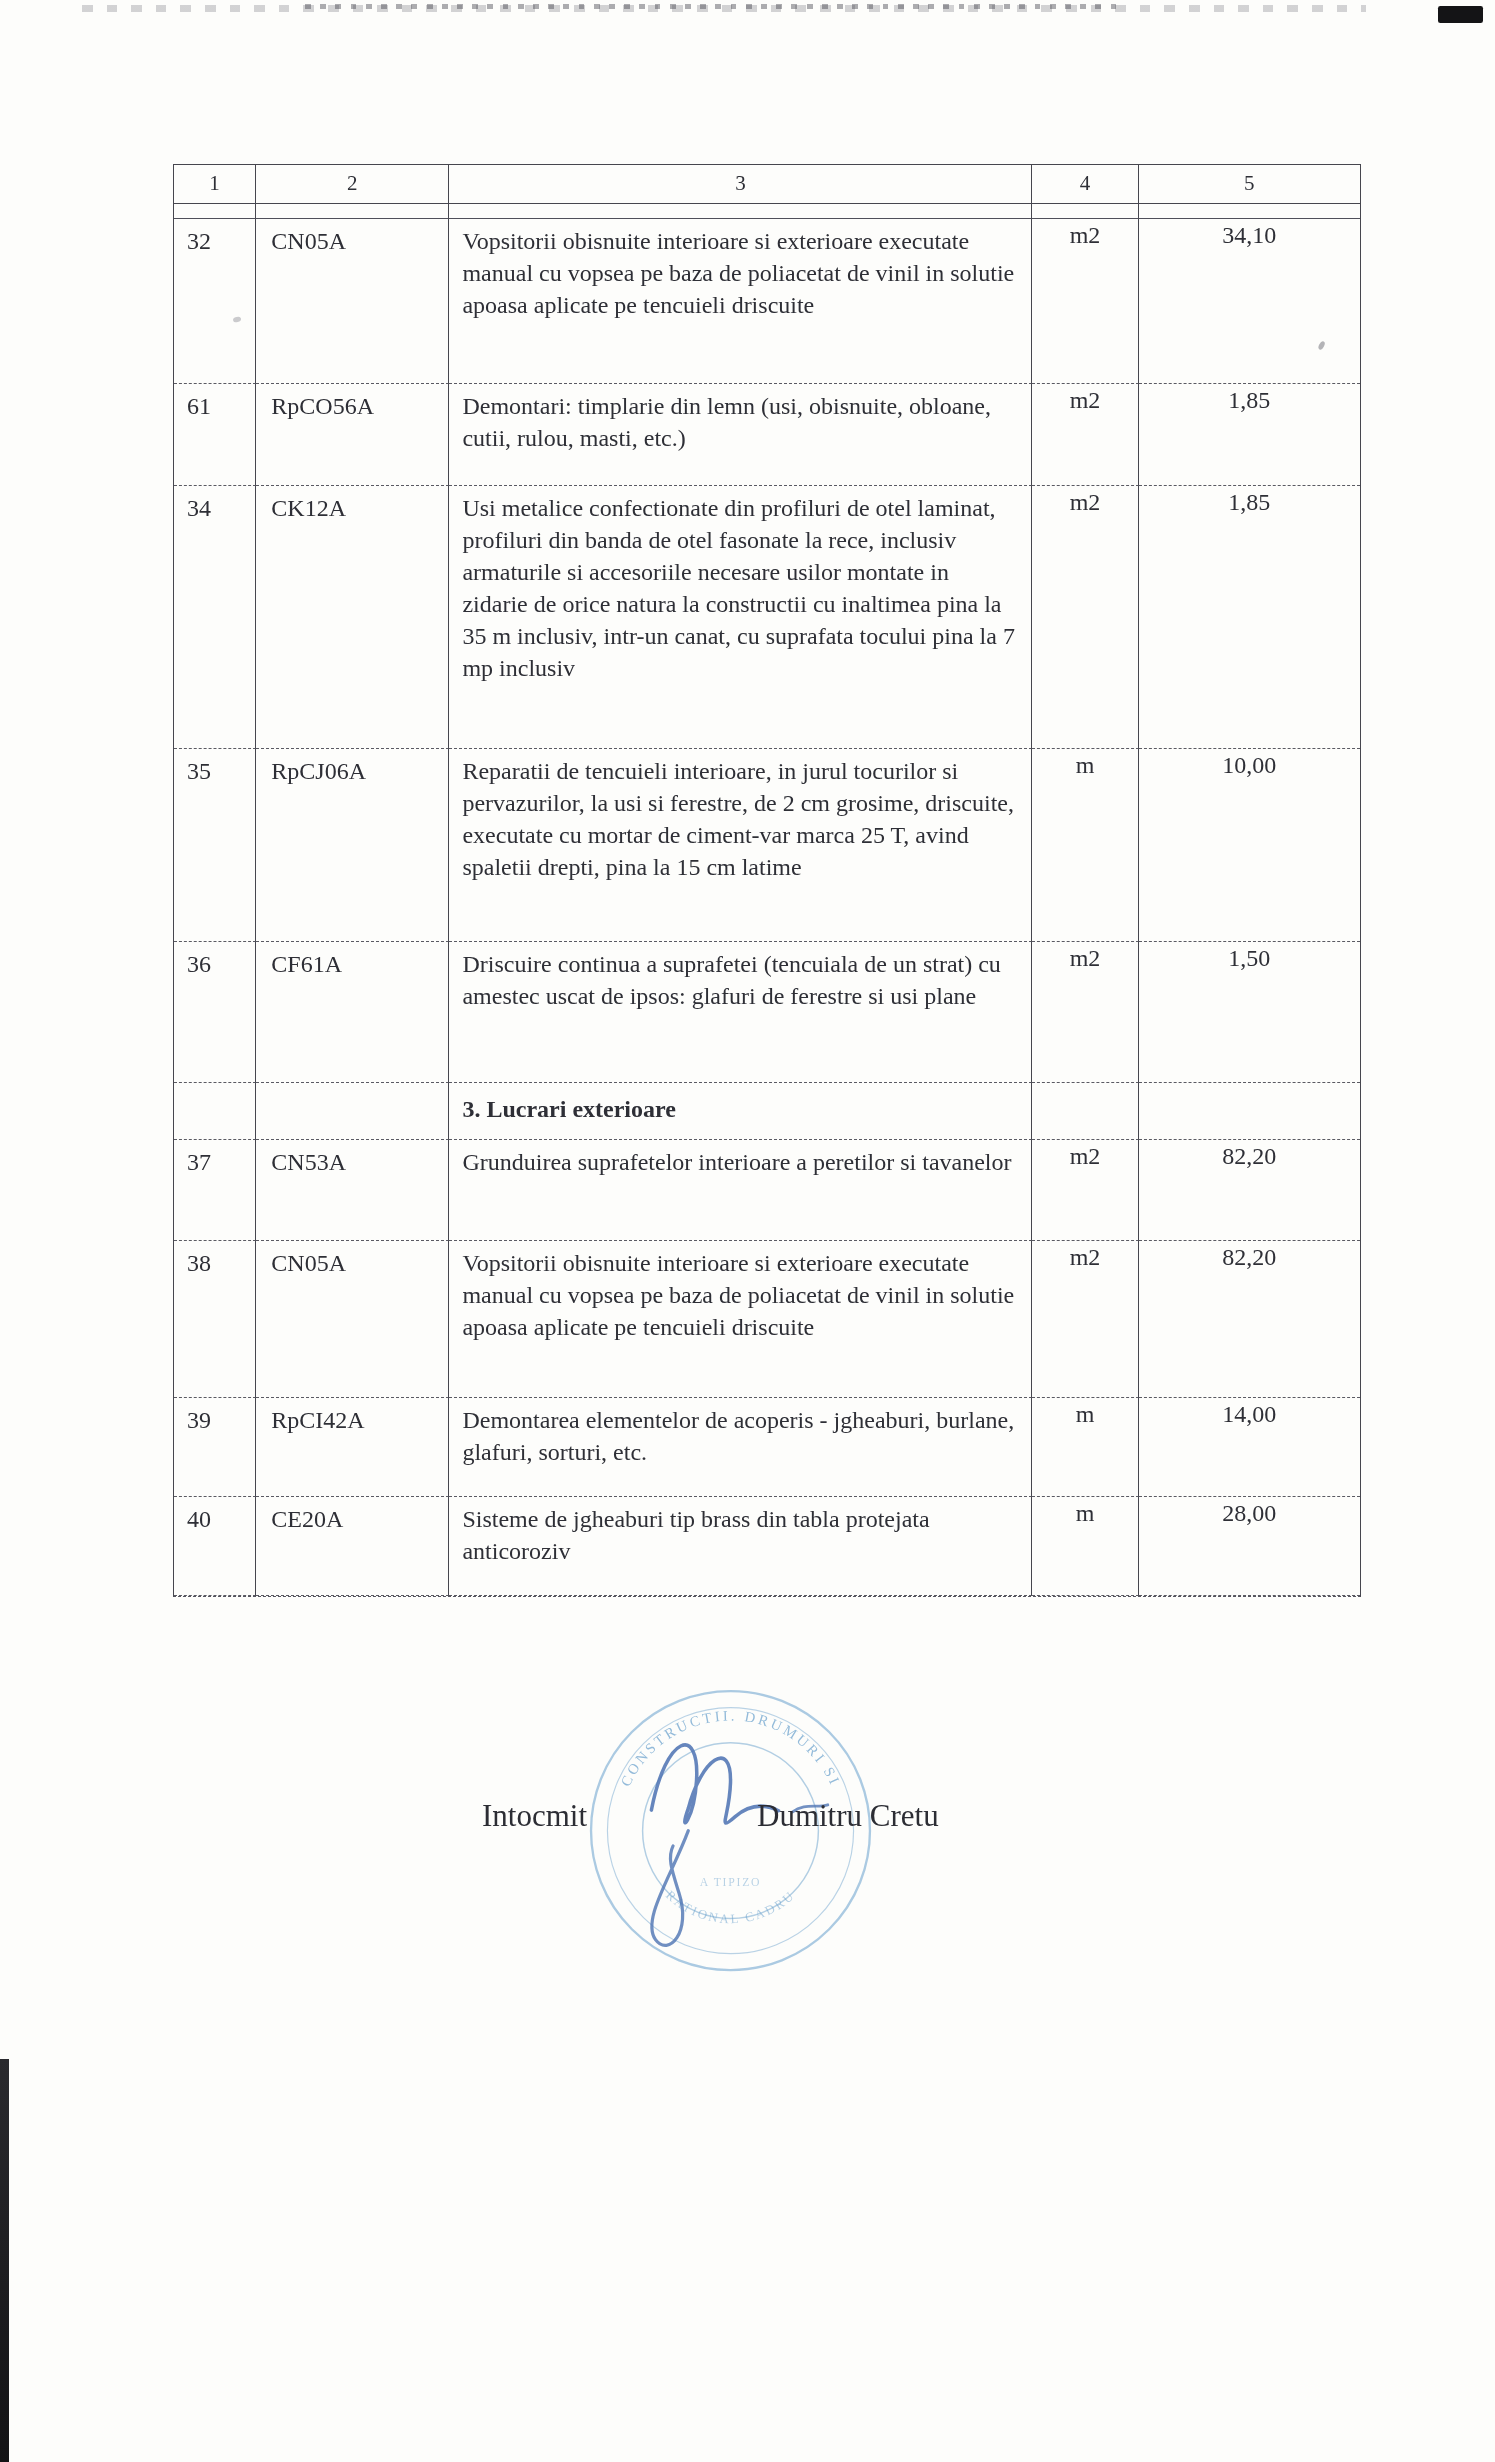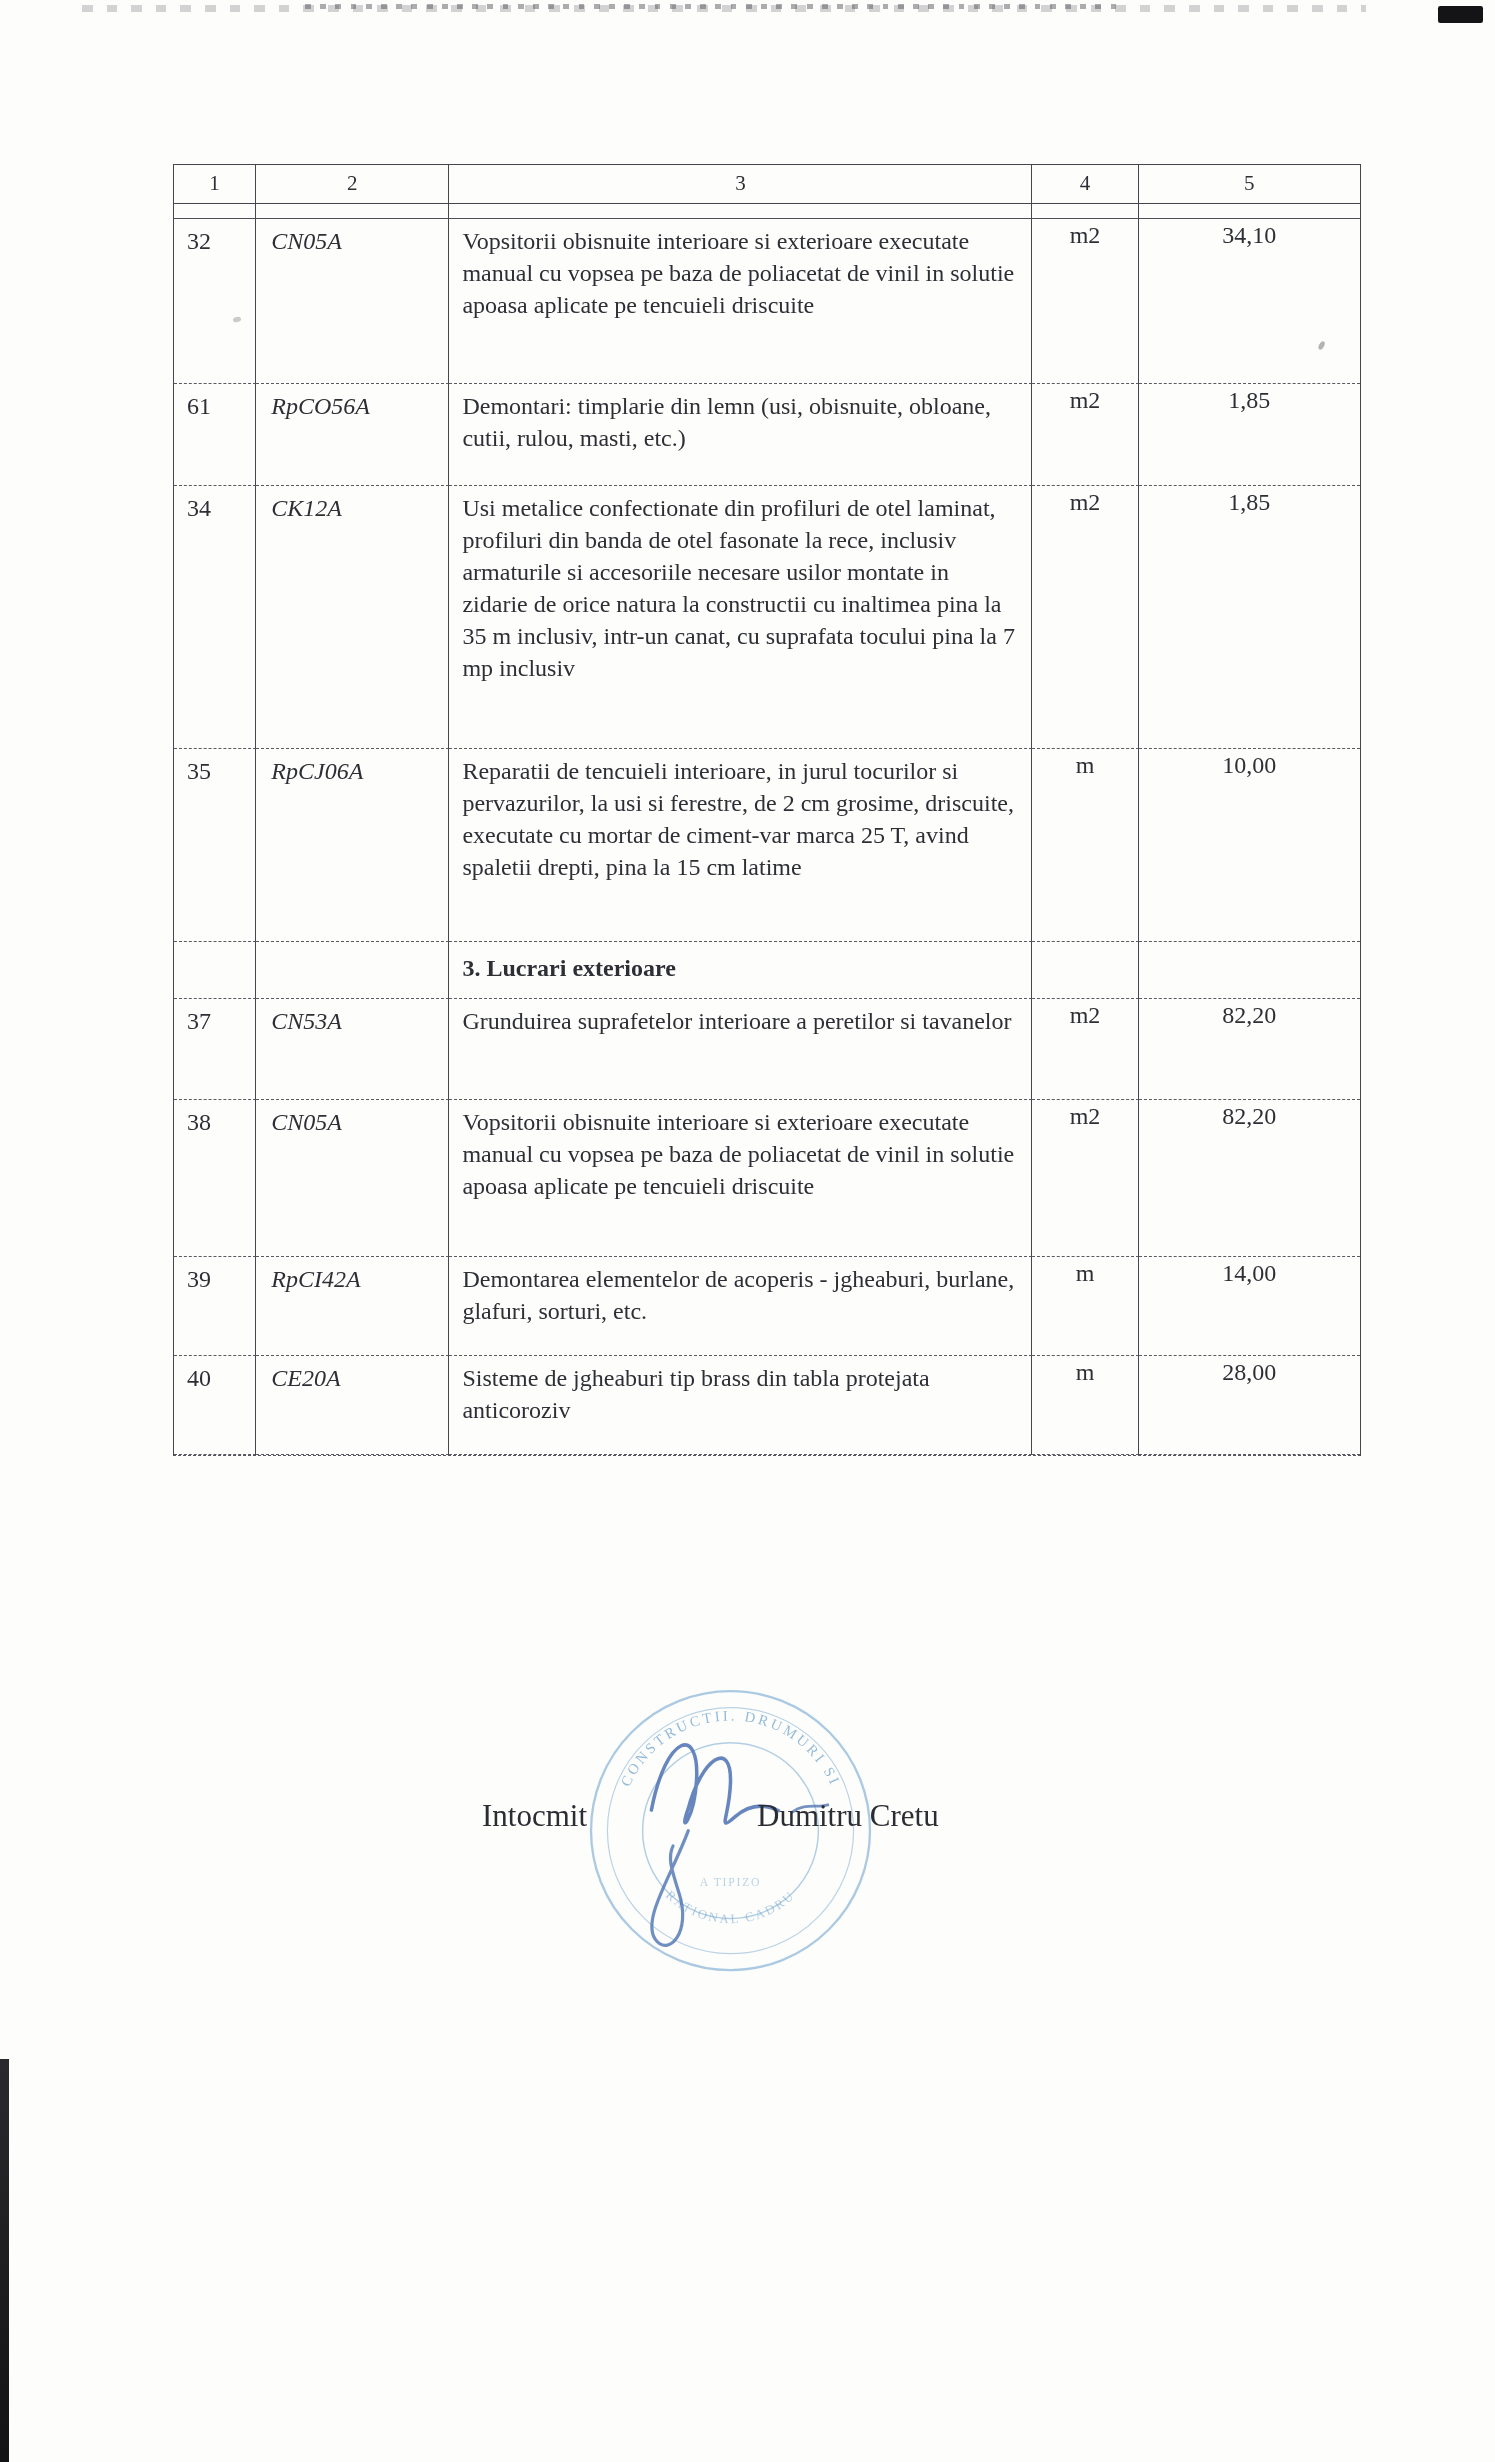--- a/index.html
+++ b/index.html
@@ -56,21 +56,21 @@
     overflow:hidden;
   }
   .doc-table th:last-child, .doc-table td:last-child { border-right:none; }
   .doc-table tr.last-row td { border-bottom:none; }
   .doc-table thead th {
     font-size:21px; font-weight:normal; text-align:center;
     line-height:36px; border-bottom:1.8px solid #46464e;
   }
   tr.spacer td { border-bottom:1.8px solid #50505a; }
   .c-no   { padding:5.9px 0 0 13px; }
-  .c-code { padding:5.9px 0 0 15.2px;font-style:italic; }
+  .c-code { padding:5.9px 0 0 15.2px; }
   .c-desc { padding:5.9px 14px 0 13px; }
   .c-unit, .c-qty { text-align:center; vertical-align:middle; }
   .section-title { font-weight:bold; padding-top:9.4px; }
 
   
   .sig-label, .sig-name {
     position:absolute; top:1795px;
     font-size:31px; line-height:41px; color:#2c2d34;
   }
   .sig-label { left:482px; }
@@ -143,20 +143,27 @@
       </tr>
 
       <tr style="height:193px">
         <td class="c-no">35</td>
         <td class="c-code">RpCJ06A</td>
         <td class="c-desc">Reparatii de tencuieli interioare, in jurul tocurilor si pervazurilor, la usi si ferestre, de 2 cm grosime, driscuite, executate cu mortar de ciment-var marca 25 T, avind spaletii drepti, pina la 15 cm latime</td>
         <td class="c-unit">m</td>
         <td class="c-qty">10,00</td>
       </tr>
 
+      <tr style="height:141px">
+        <td class="c-no">36</td>
+        <td class="c-code">CF61A</td>
+        <td class="c-desc">Driscuire continua a suprafetei (tencuiala de un strat) cu amestec uscat de ipsos: glafuri de ferestre si usi plane</td>
+        <td class="c-unit">m2</td>
+        <td class="c-qty">1,50</td>
+      </tr>
 
       <tr style="height:57px">
         <td class="c-no"></td>
         <td class="c-code"></td>
         <td class="c-desc section-title">3. Lucrari exterioare</td>
         <td class="c-unit"></td>
         <td class="c-qty"></td>
       </tr>
 
       <tr style="height:101px">

